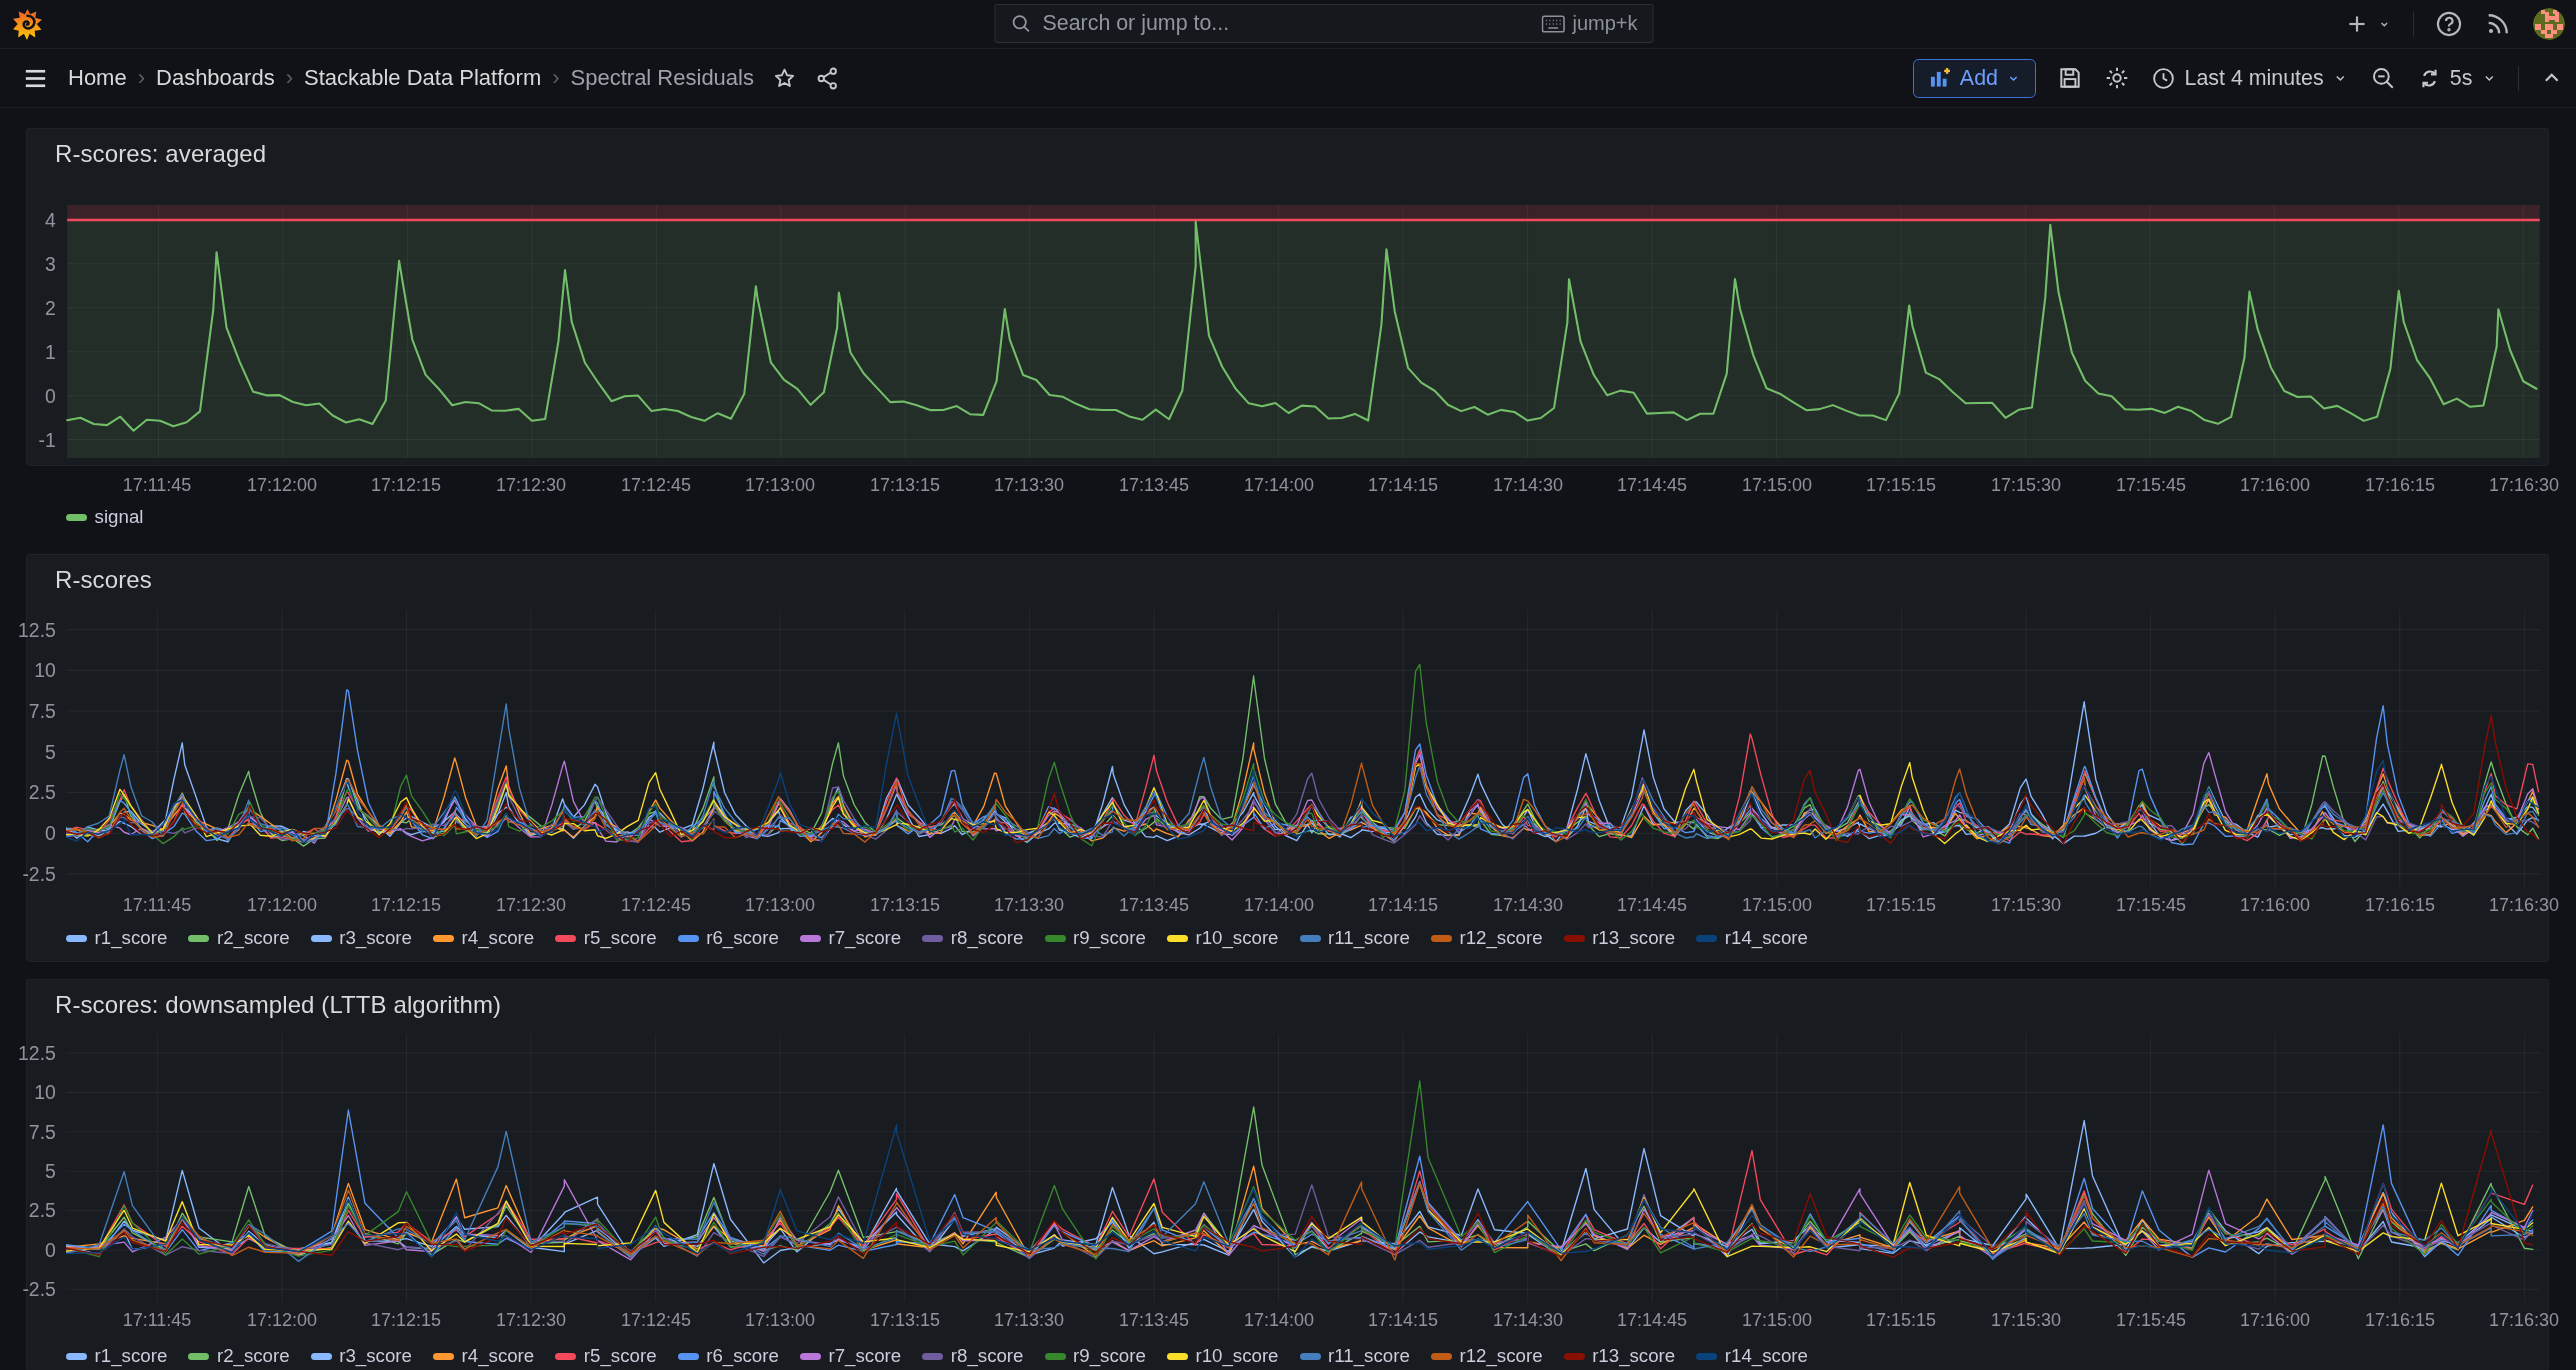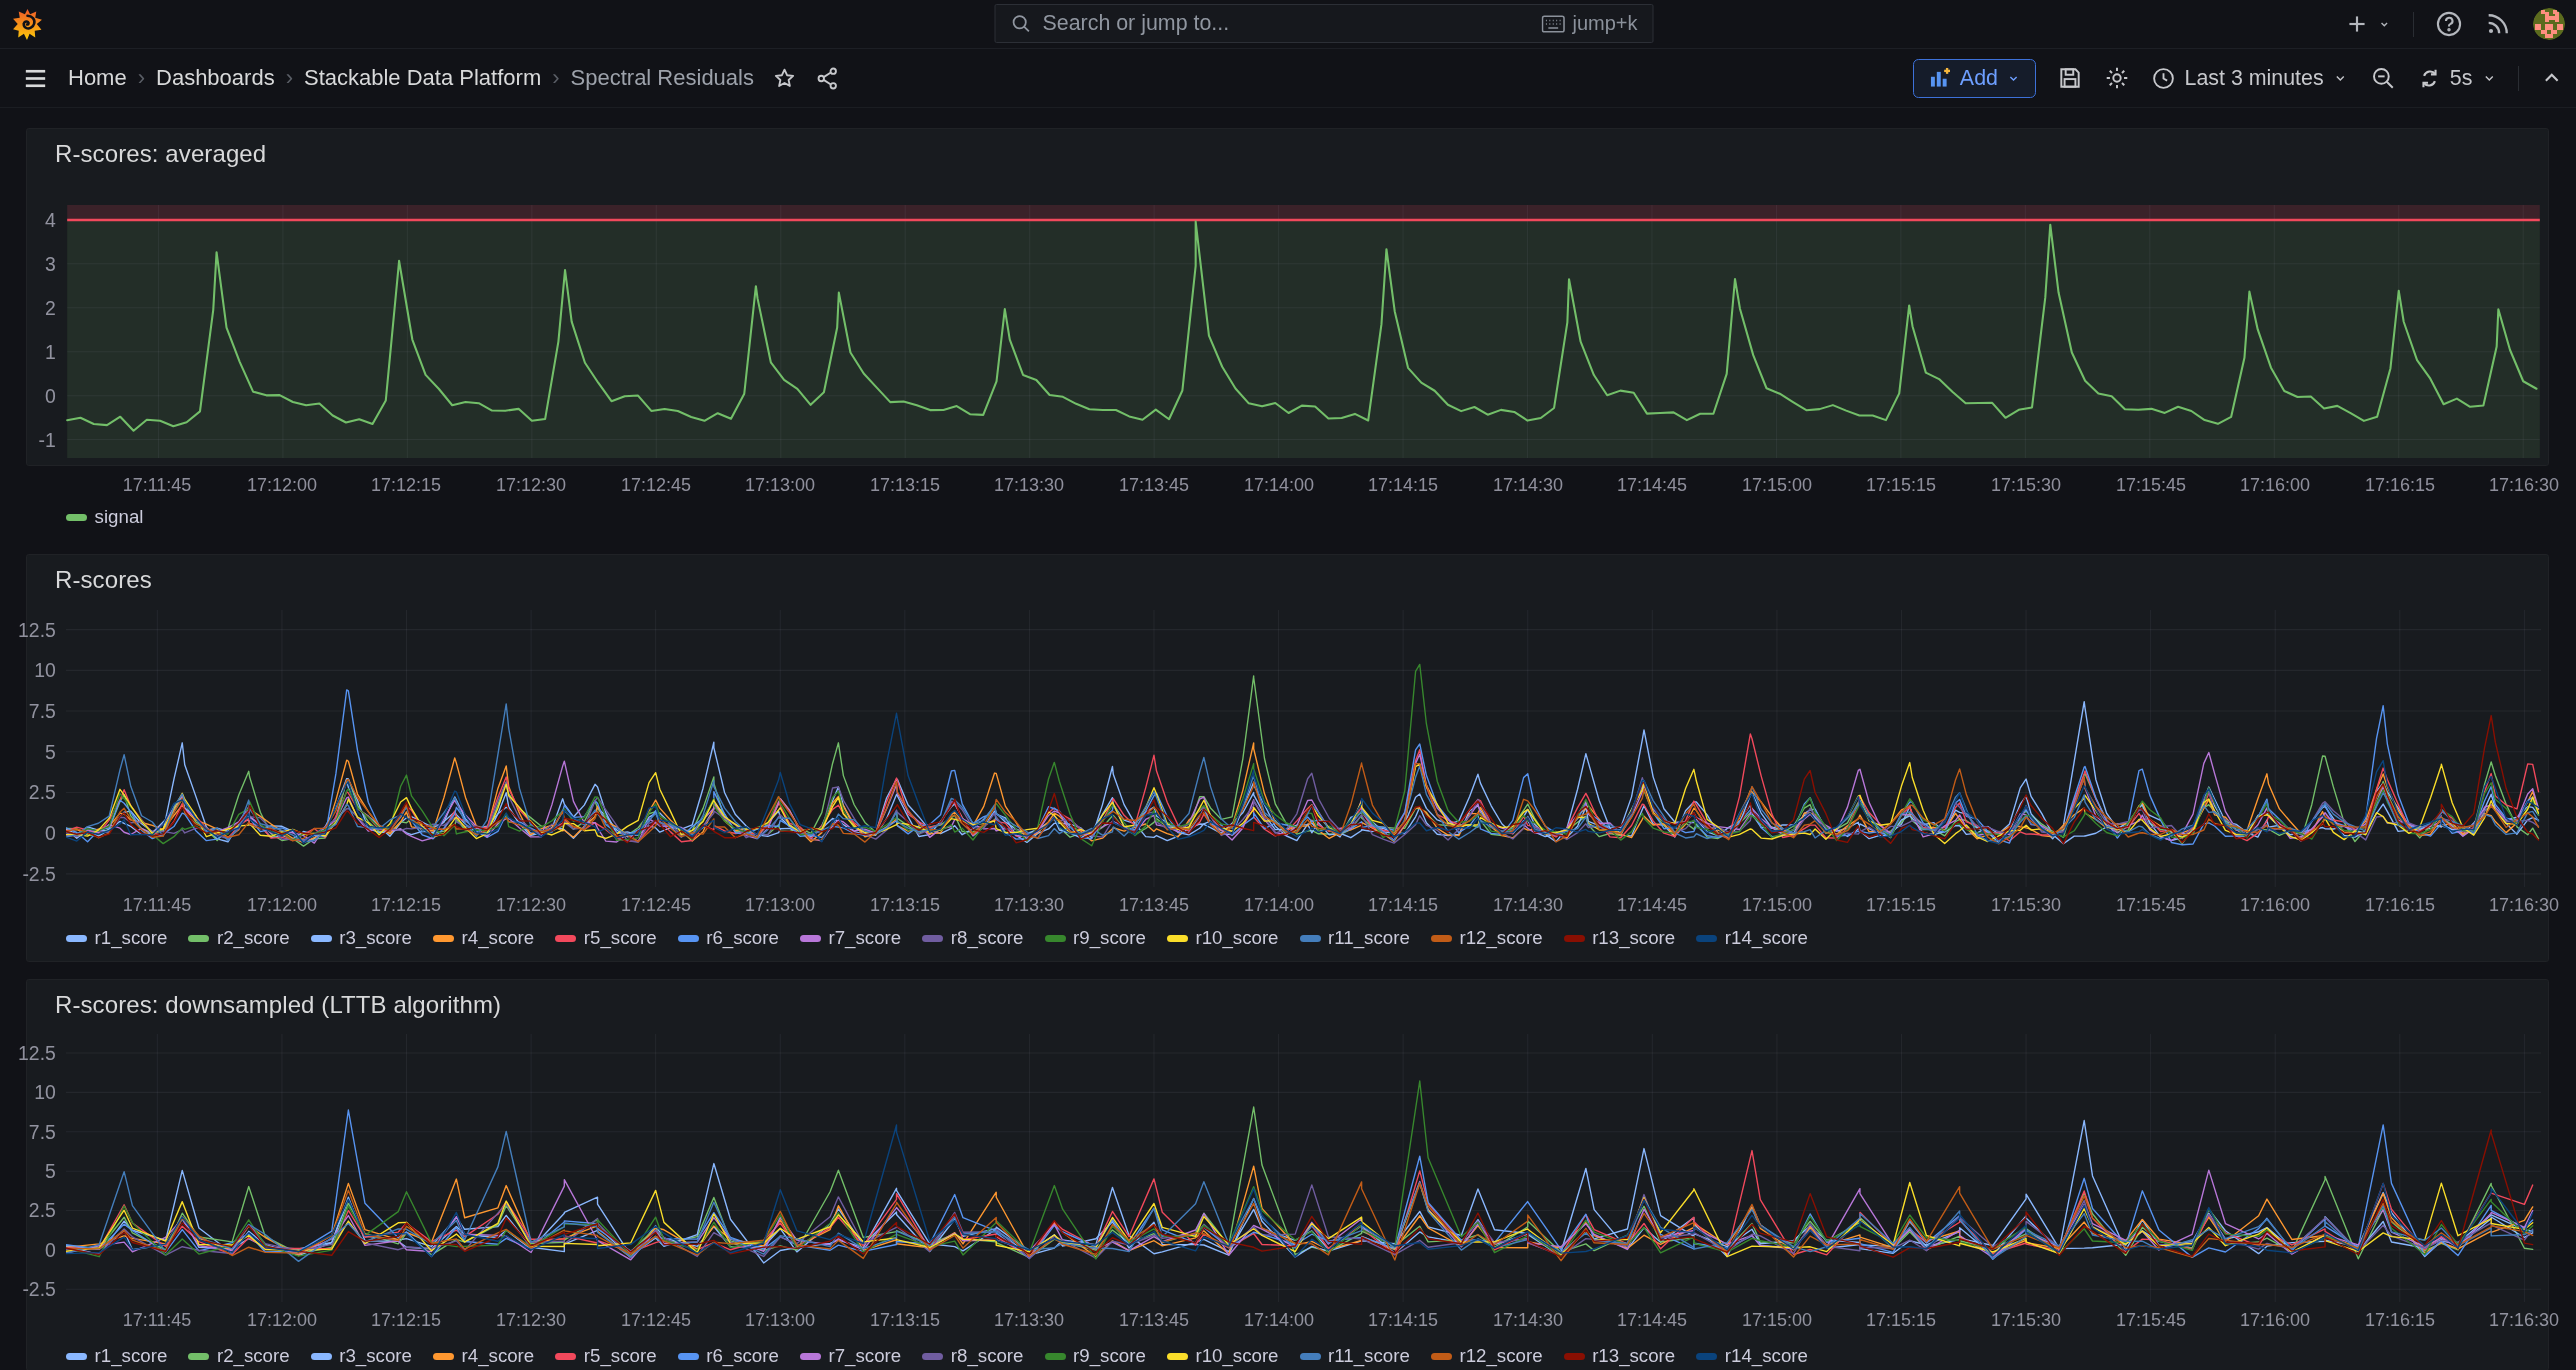--- a/index.html
+++ b/index.html
@@ -214,21 +214,21 @@
       <svg class="ic" width="26" height="26" viewBox="0 0 24 24" stroke="#C7C8CC" fill="none" stroke-width="1.8">
         <circle cx="12" cy="12" r="3.4"></circle>
         <path d="M12 2.5v3 M12 18.5v3 M2.5 12h3 M18.5 12h3 M5.3 5.3l2.1 2.1 M16.6 16.6l2.1 2.1 M18.7 5.3l-2.1 2.1 M7.4 16.6l-2.1 2.1"></path>
       </svg>
     </button>
     <div class="tool-group">
       <svg class="ic" width="25" height="25" viewBox="0 0 24 24" stroke="#C7C8CC" fill="none" stroke-width="1.8">
         <circle cx="12" cy="12" r="9"></circle>
           <polyline points="12 7 12 12 15.5 14"></polyline>
       </svg>
-      <span>Last 3 minutes</span>
+      <span>Last 4 minutes</span>
       <svg class="ic" width="16.6" height="16.6" viewBox="0 0 24 24" stroke="#C7C8CC" fill="none" stroke-width="2">
         <polyline points="7 9.5 12 14.5 17 9.5"></polyline>
       </svg>
     </div>
     <button class="icon-btn">
       <svg class="ic" width="26" height="26" viewBox="0 0 24 24" stroke="#C7C8CC" fill="none" stroke-width="1.8">
         <circle cx="10.5" cy="10.5" r="6.8"></circle>
           <line x1="15.5" y1="15.5" x2="21" y2="21"></line>
           <line x1="7.5" y1="10.5" x2="13.5" y2="10.5"></line>
       </svg>

